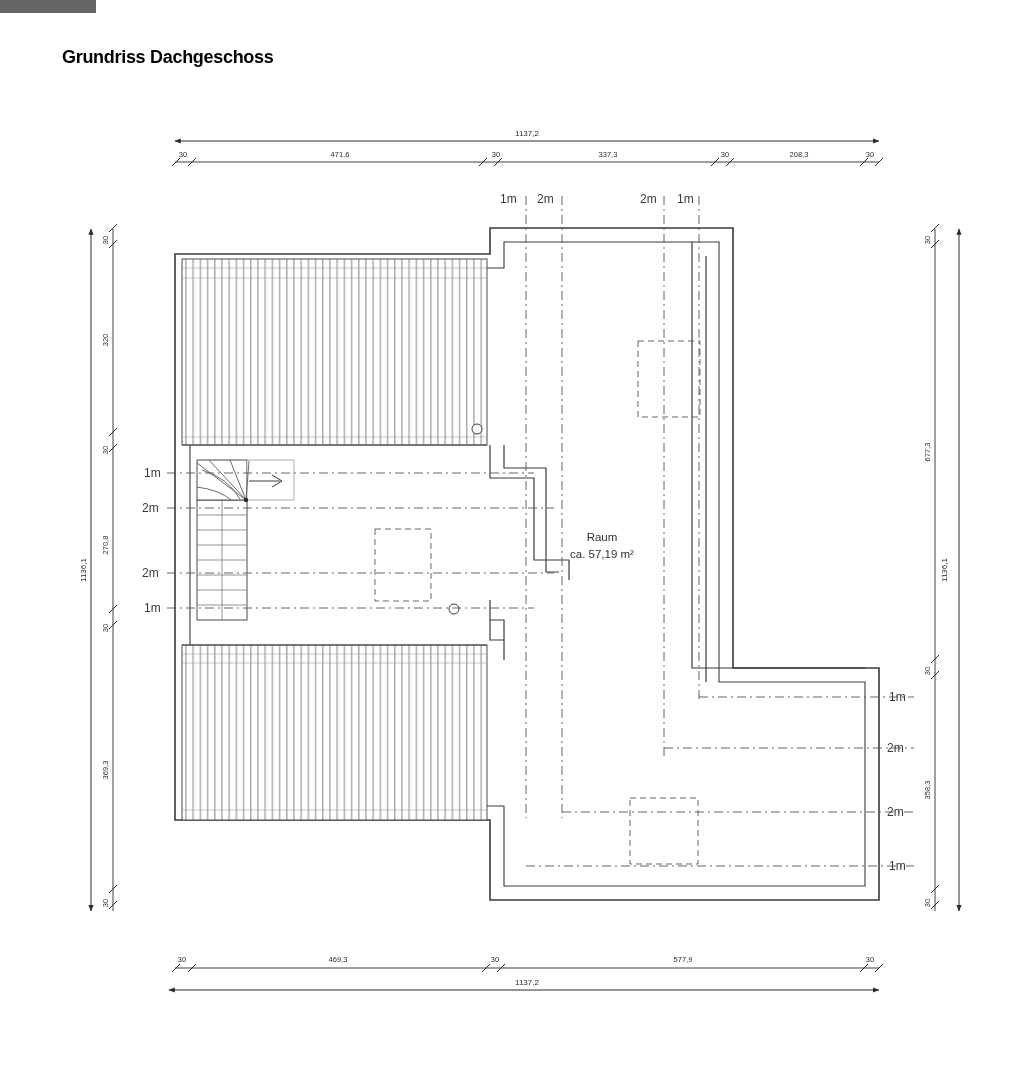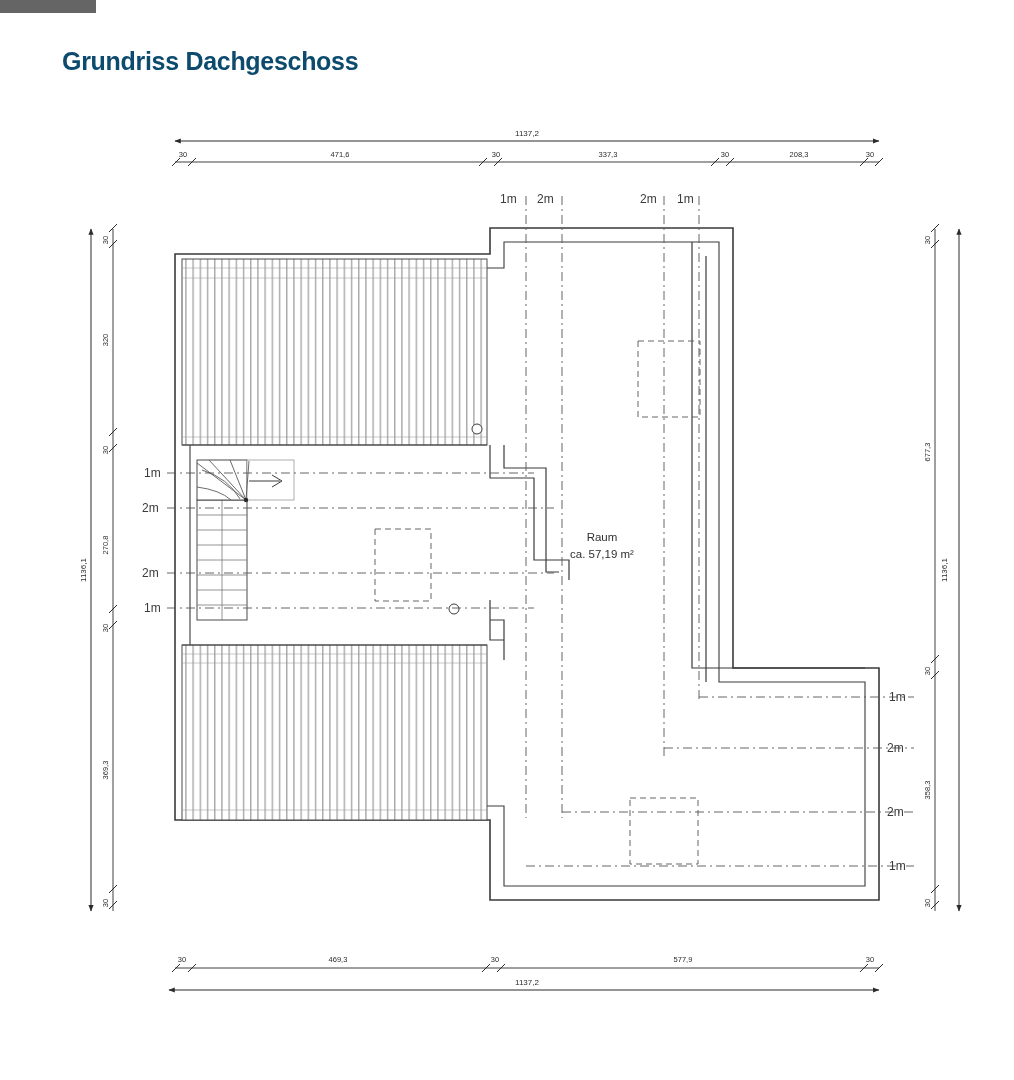--- a/index.html
+++ b/index.html
@@ -1,21 +1,21 @@
 <!DOCTYPE html>
 <html><head>
 <meta charset="utf-8">
 <style>
   html,body{margin:0;padding:0;background:#ffffff;}
   body{width:1014px;height:1080px;position:relative;
        font-family:"Liberation Sans", sans-serif;color:#1a1a1a;overflow:hidden;}
 
   #page-title{
     position:absolute;left:62px;top:47px;
-    font-size:25px;font-weight:bold;letter-spacing:-0.3px;color:#0c4a6e;
+    font-size:18px;font-weight:bold;letter-spacing:-0.3px;color:#000000;
   }
   #top-smudge{
     position:absolute;left:0;top:0;width:96px;height:13px;
     background:#4a4a4a;opacity:.85;
   }
 
   #plan-root{position:absolute;left:0;top:0;width:1014px;height:1080px;margin-left:34px;}
   svg{display:block;}
 
   .dimtxt{font-family:"Liberation Sans", sans-serif;font-size:7.5px;fill:#2b2b2b;}

